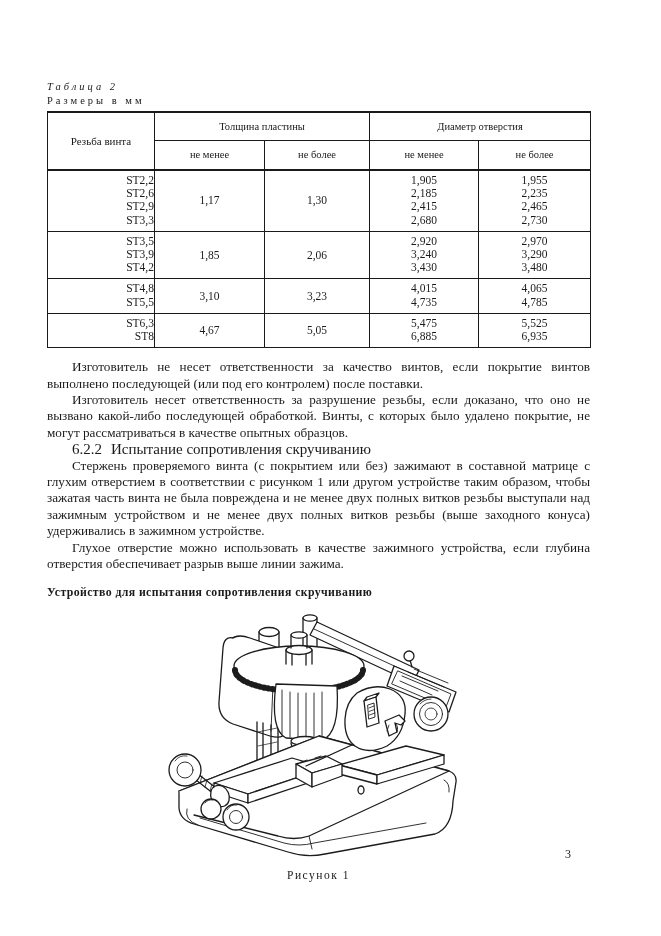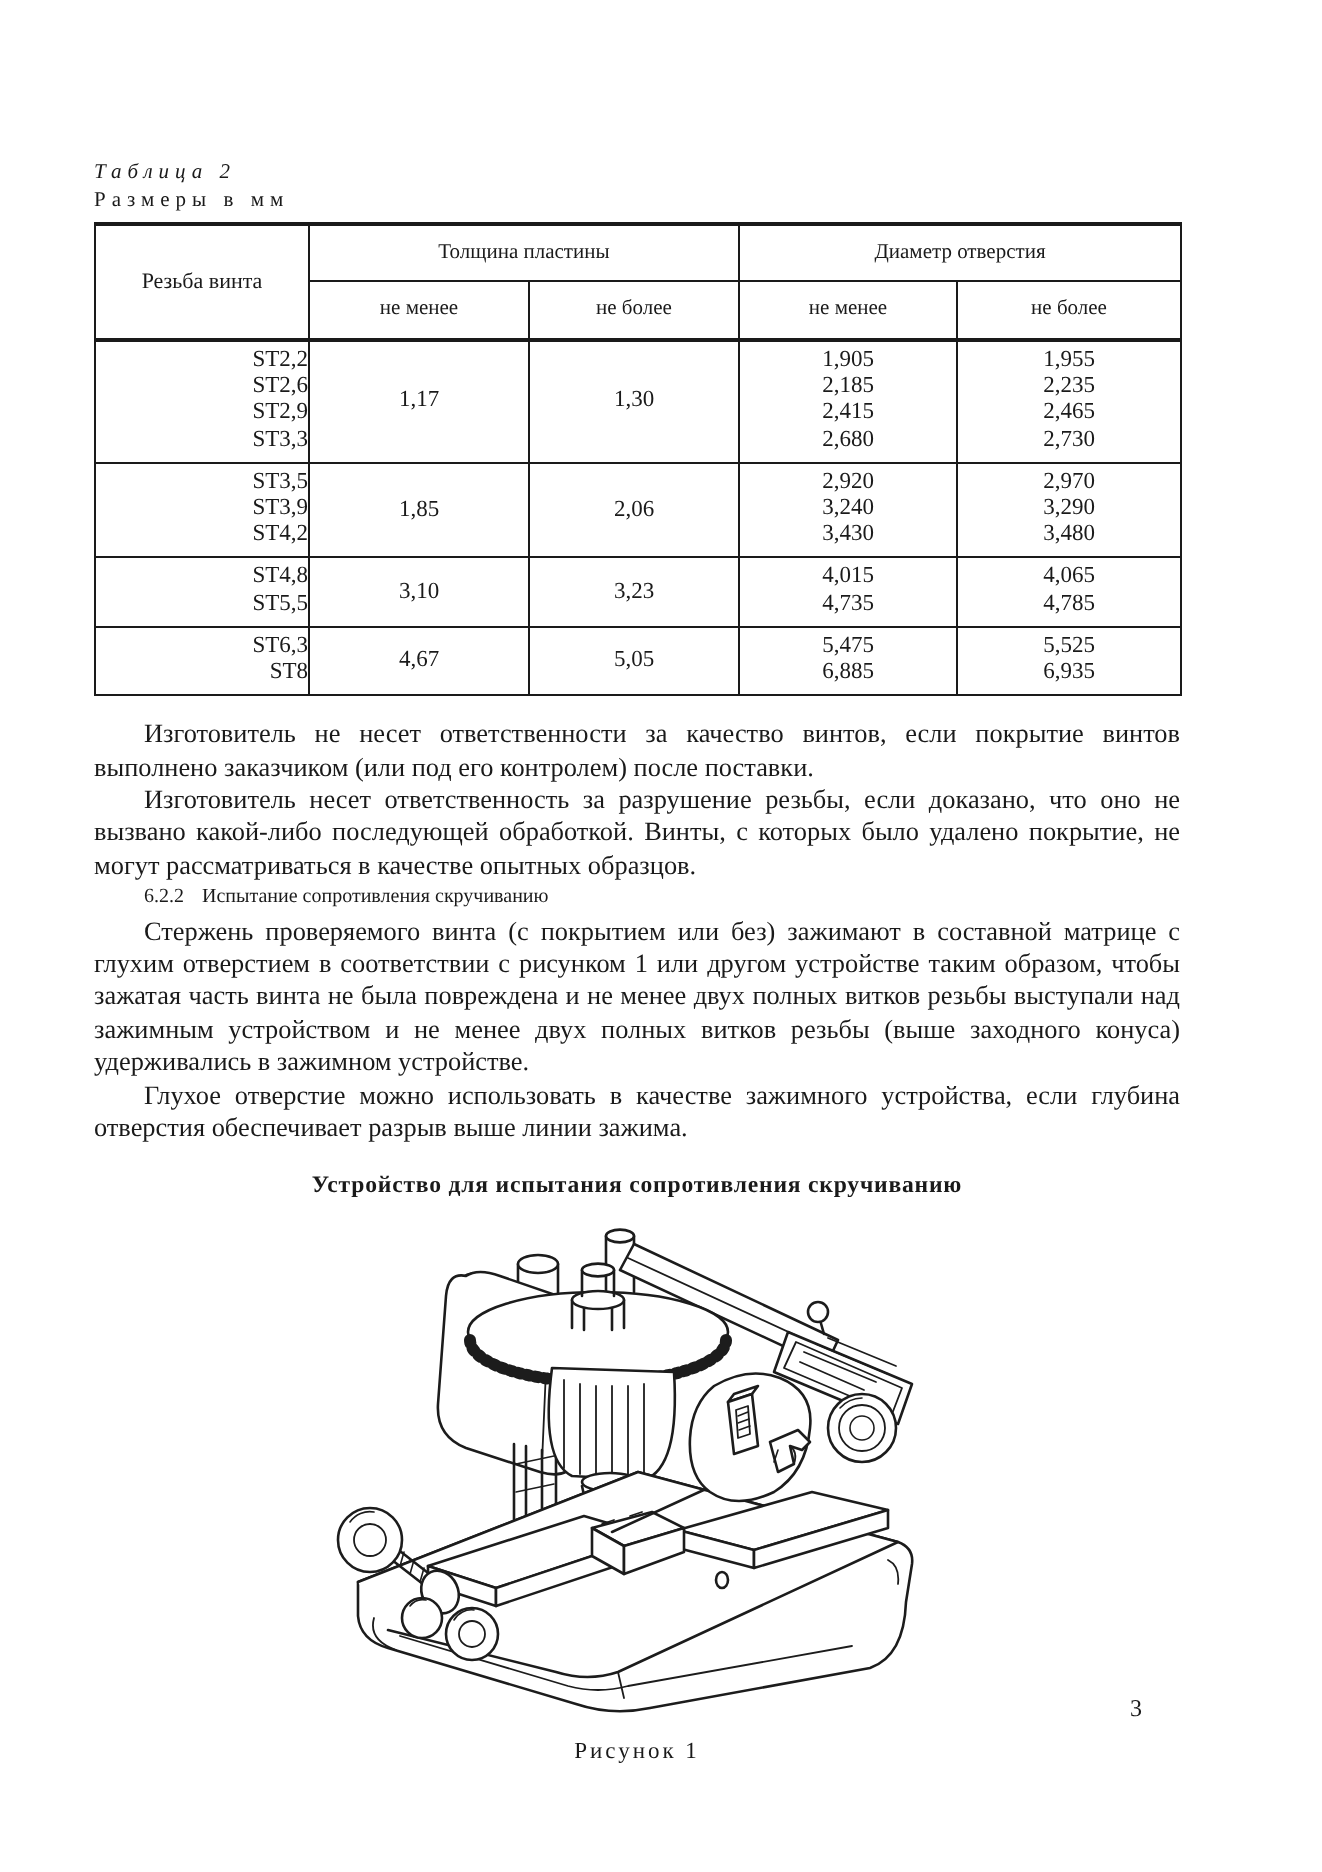--- a/index.html
+++ b/index.html
@@ -39,26 +39,26 @@
     text-align:center; vertical-align:middle; padding:3px 0 4px 0;
   }
   .dim-table td.threads { text-align:right; padding-left:26px; }
   .dim-table .ln { line-height:13.2px; }
 
   .body-text { margin-top:11px; }
   .body-text p {
     font-size:13.2px; line-height:16.4px; text-align:justify; text-indent:25px;
   }
   .section-heading {
-    font-size:10px; line-height:16.4px; padding-left:25px;
+    font-size:15px; line-height:16.4px; padding-left:25px;
   }
   .section-heading .num { margin-right:9px; }
 
   .figure-title {
-    margin-top:12px; text-align:center; font-weight:bold;
+    margin-top:12px; text-align:left; font-weight:bold;
     font-size:11.8px; letter-spacing:0.4px;
   }
   .figure-box { margin-top:4px; text-align:center; }
   .figure-caption {
     text-align:center; font-size:11.5px; letter-spacing:1.5px; margin-top:6px;
   }
   .page-number { position:absolute; top:847px; right:90px; font-size:12px; }
 </style>
 </head>
 <body>
@@ -161,21 +161,21 @@
         </td>
         <td>
           <div class="ln">5,525</div>
           <div class="ln">6,935</div>
         </td>
       </tr>
     </tbody>
   </table>
 
   <div class="body-text">
-    <p>Изготовитель не несет ответственности за качество винтов, если покрытие винтов выполнено заказчиком (или под его контролем) после поставки.</p>
+    <p>Изготовитель не несет ответственности за качество винтов, если покрытие винтов выполнено последующей (или под его контролем) после поставки.</p>
     <p>Изготовитель несет ответственность за разрушение резьбы, если доказано, что оно не вызвано какой-либо последующей обработкой. Винты, с которых было удалено покрытие, не могут рассматриваться в качестве опытных образцов.</p>
     <div class="section-heading">
       <span class="num">6.2.2</span><span>Испытание сопротивления скручиванию</span>
     </div>
     <p>Стержень проверяемого винта (с покрытием или без) зажимают в составной матрице с глухим отверстием в соответствии с рисунком 1 или другом устройстве таким образом, чтобы зажатая часть винта не была повреждена и не менее двух полных витков резьбы выступали над зажимным устройством и не менее двух полных витков резьбы (выше заходного конуса) удерживались в зажимном устройстве.</p>
     <p>Глухое отверстие можно использовать в качестве зажимного устройства, если глубина отверстия обеспечивает разрыв выше линии зажима.</p>
   </div>
 
   <div class="figure-title">Устройство для испытания сопротивления скручиванию</div>
 

